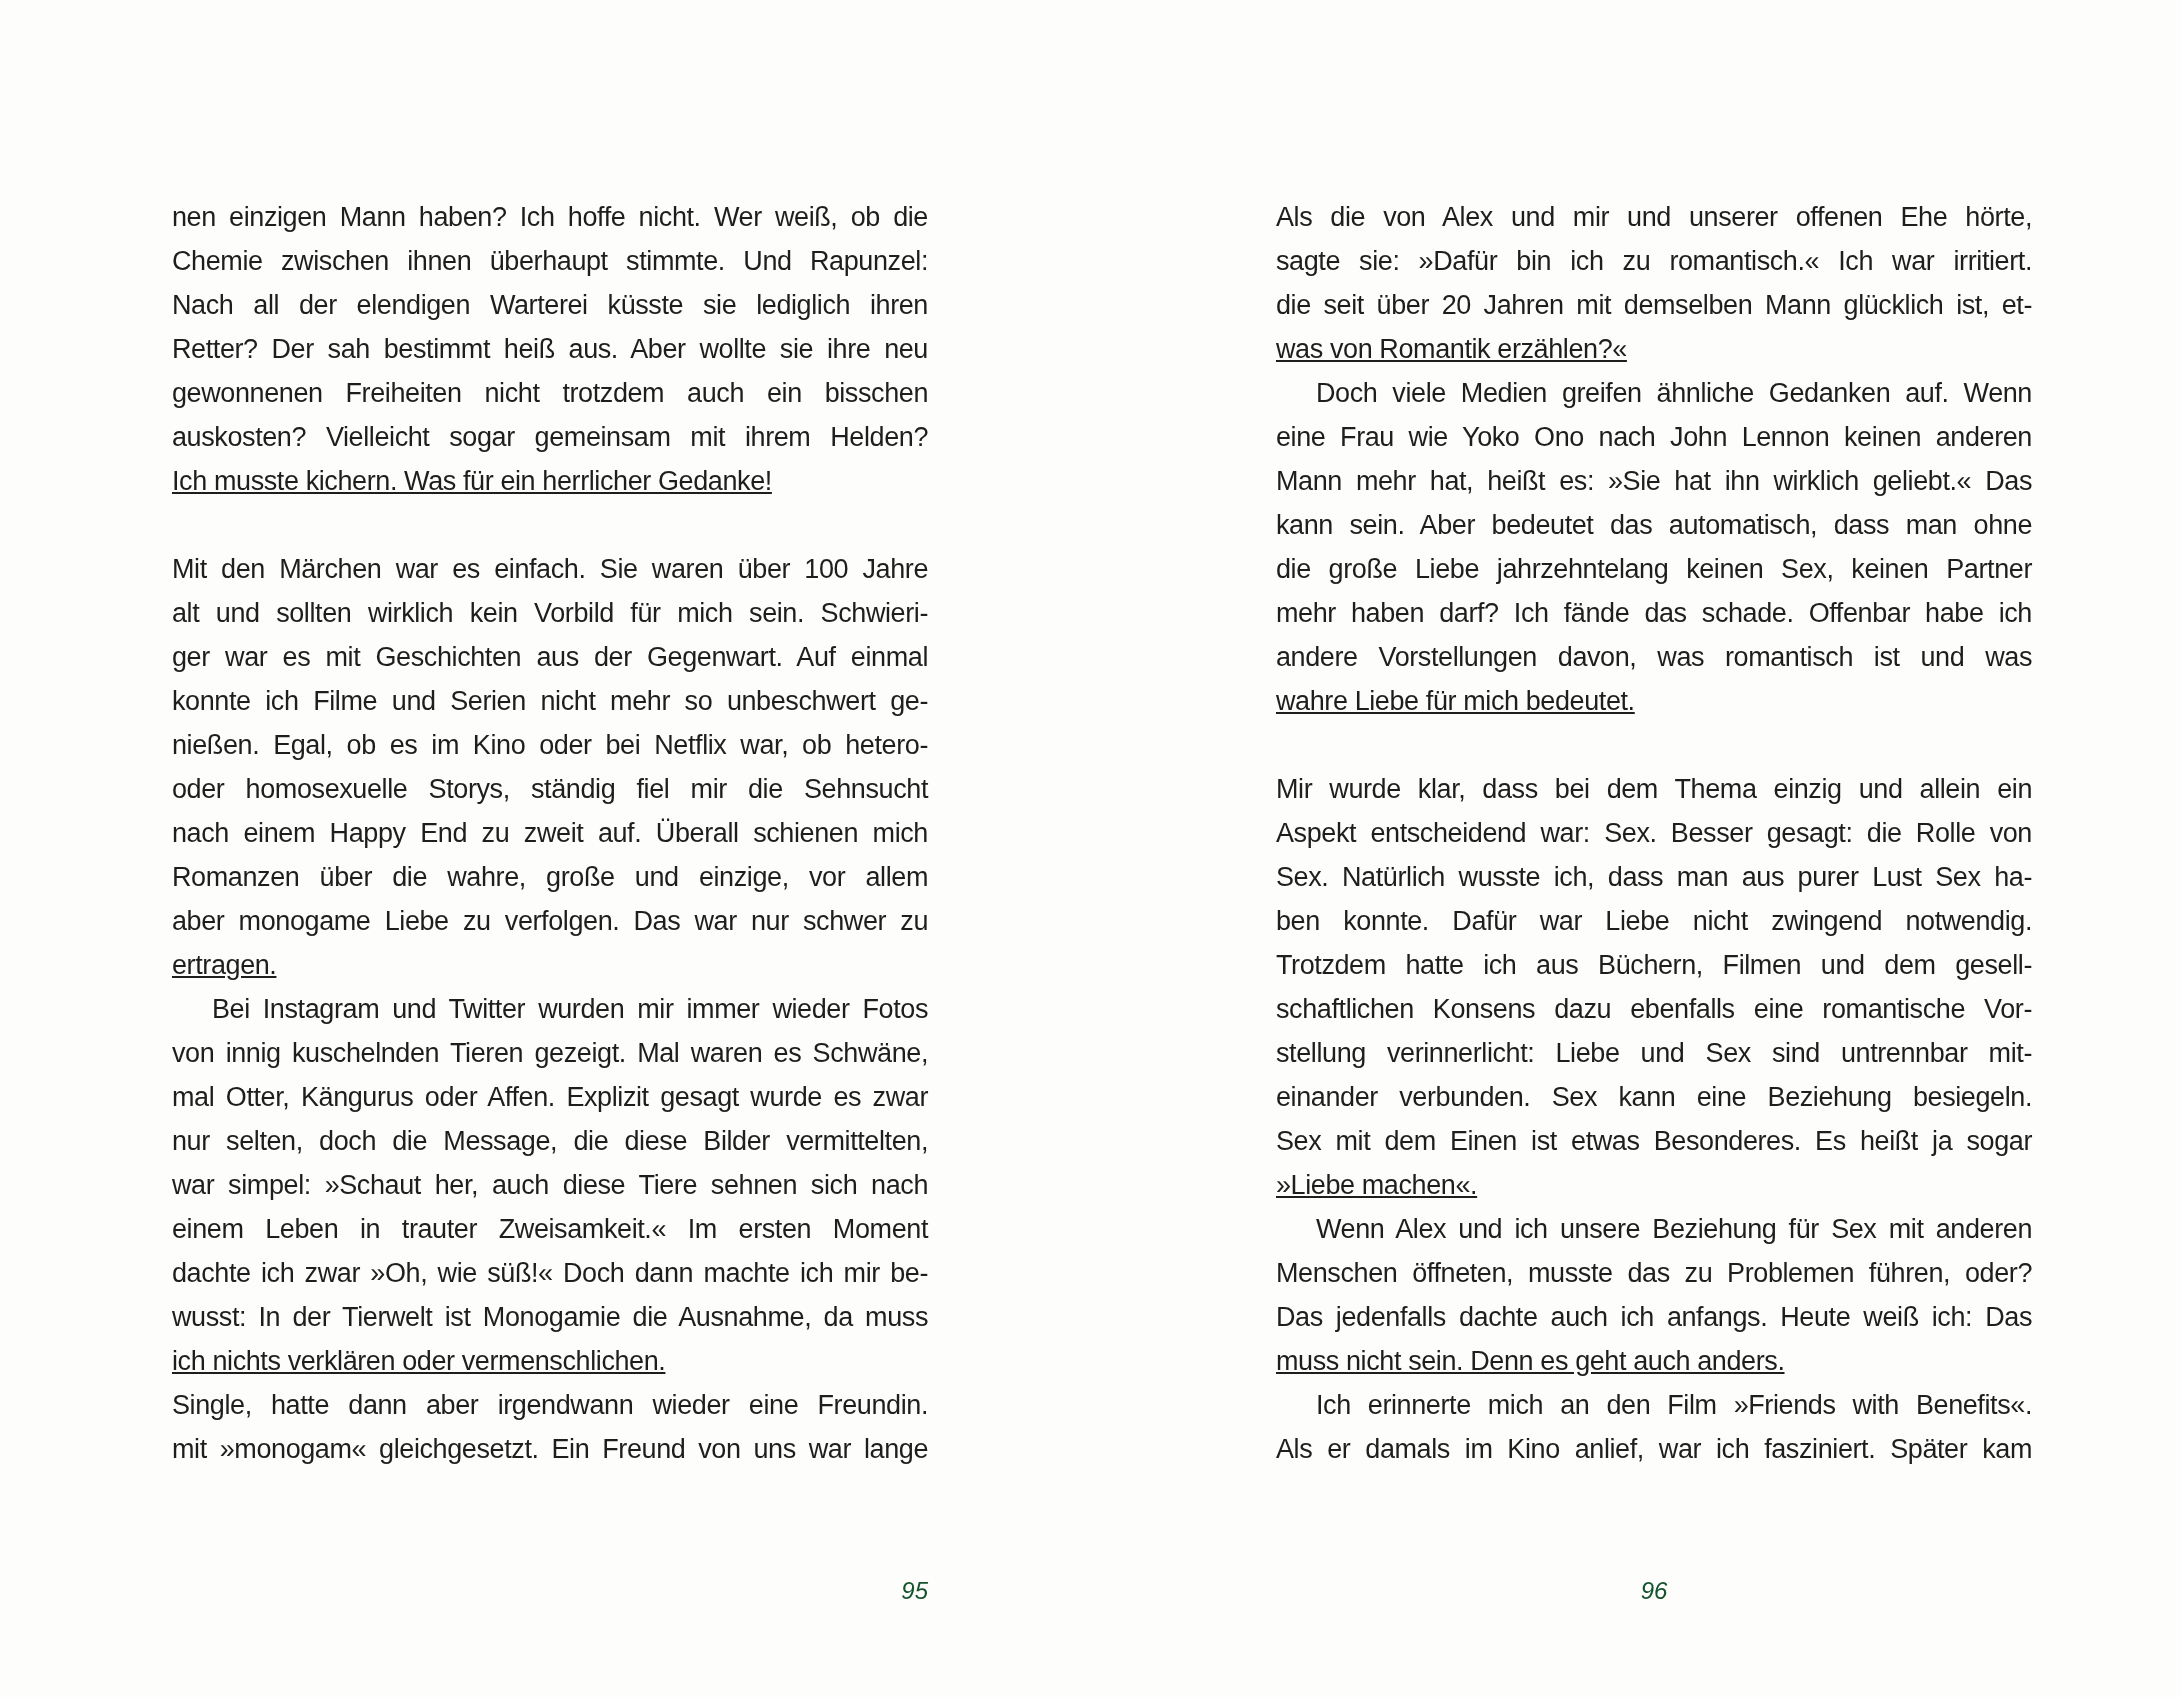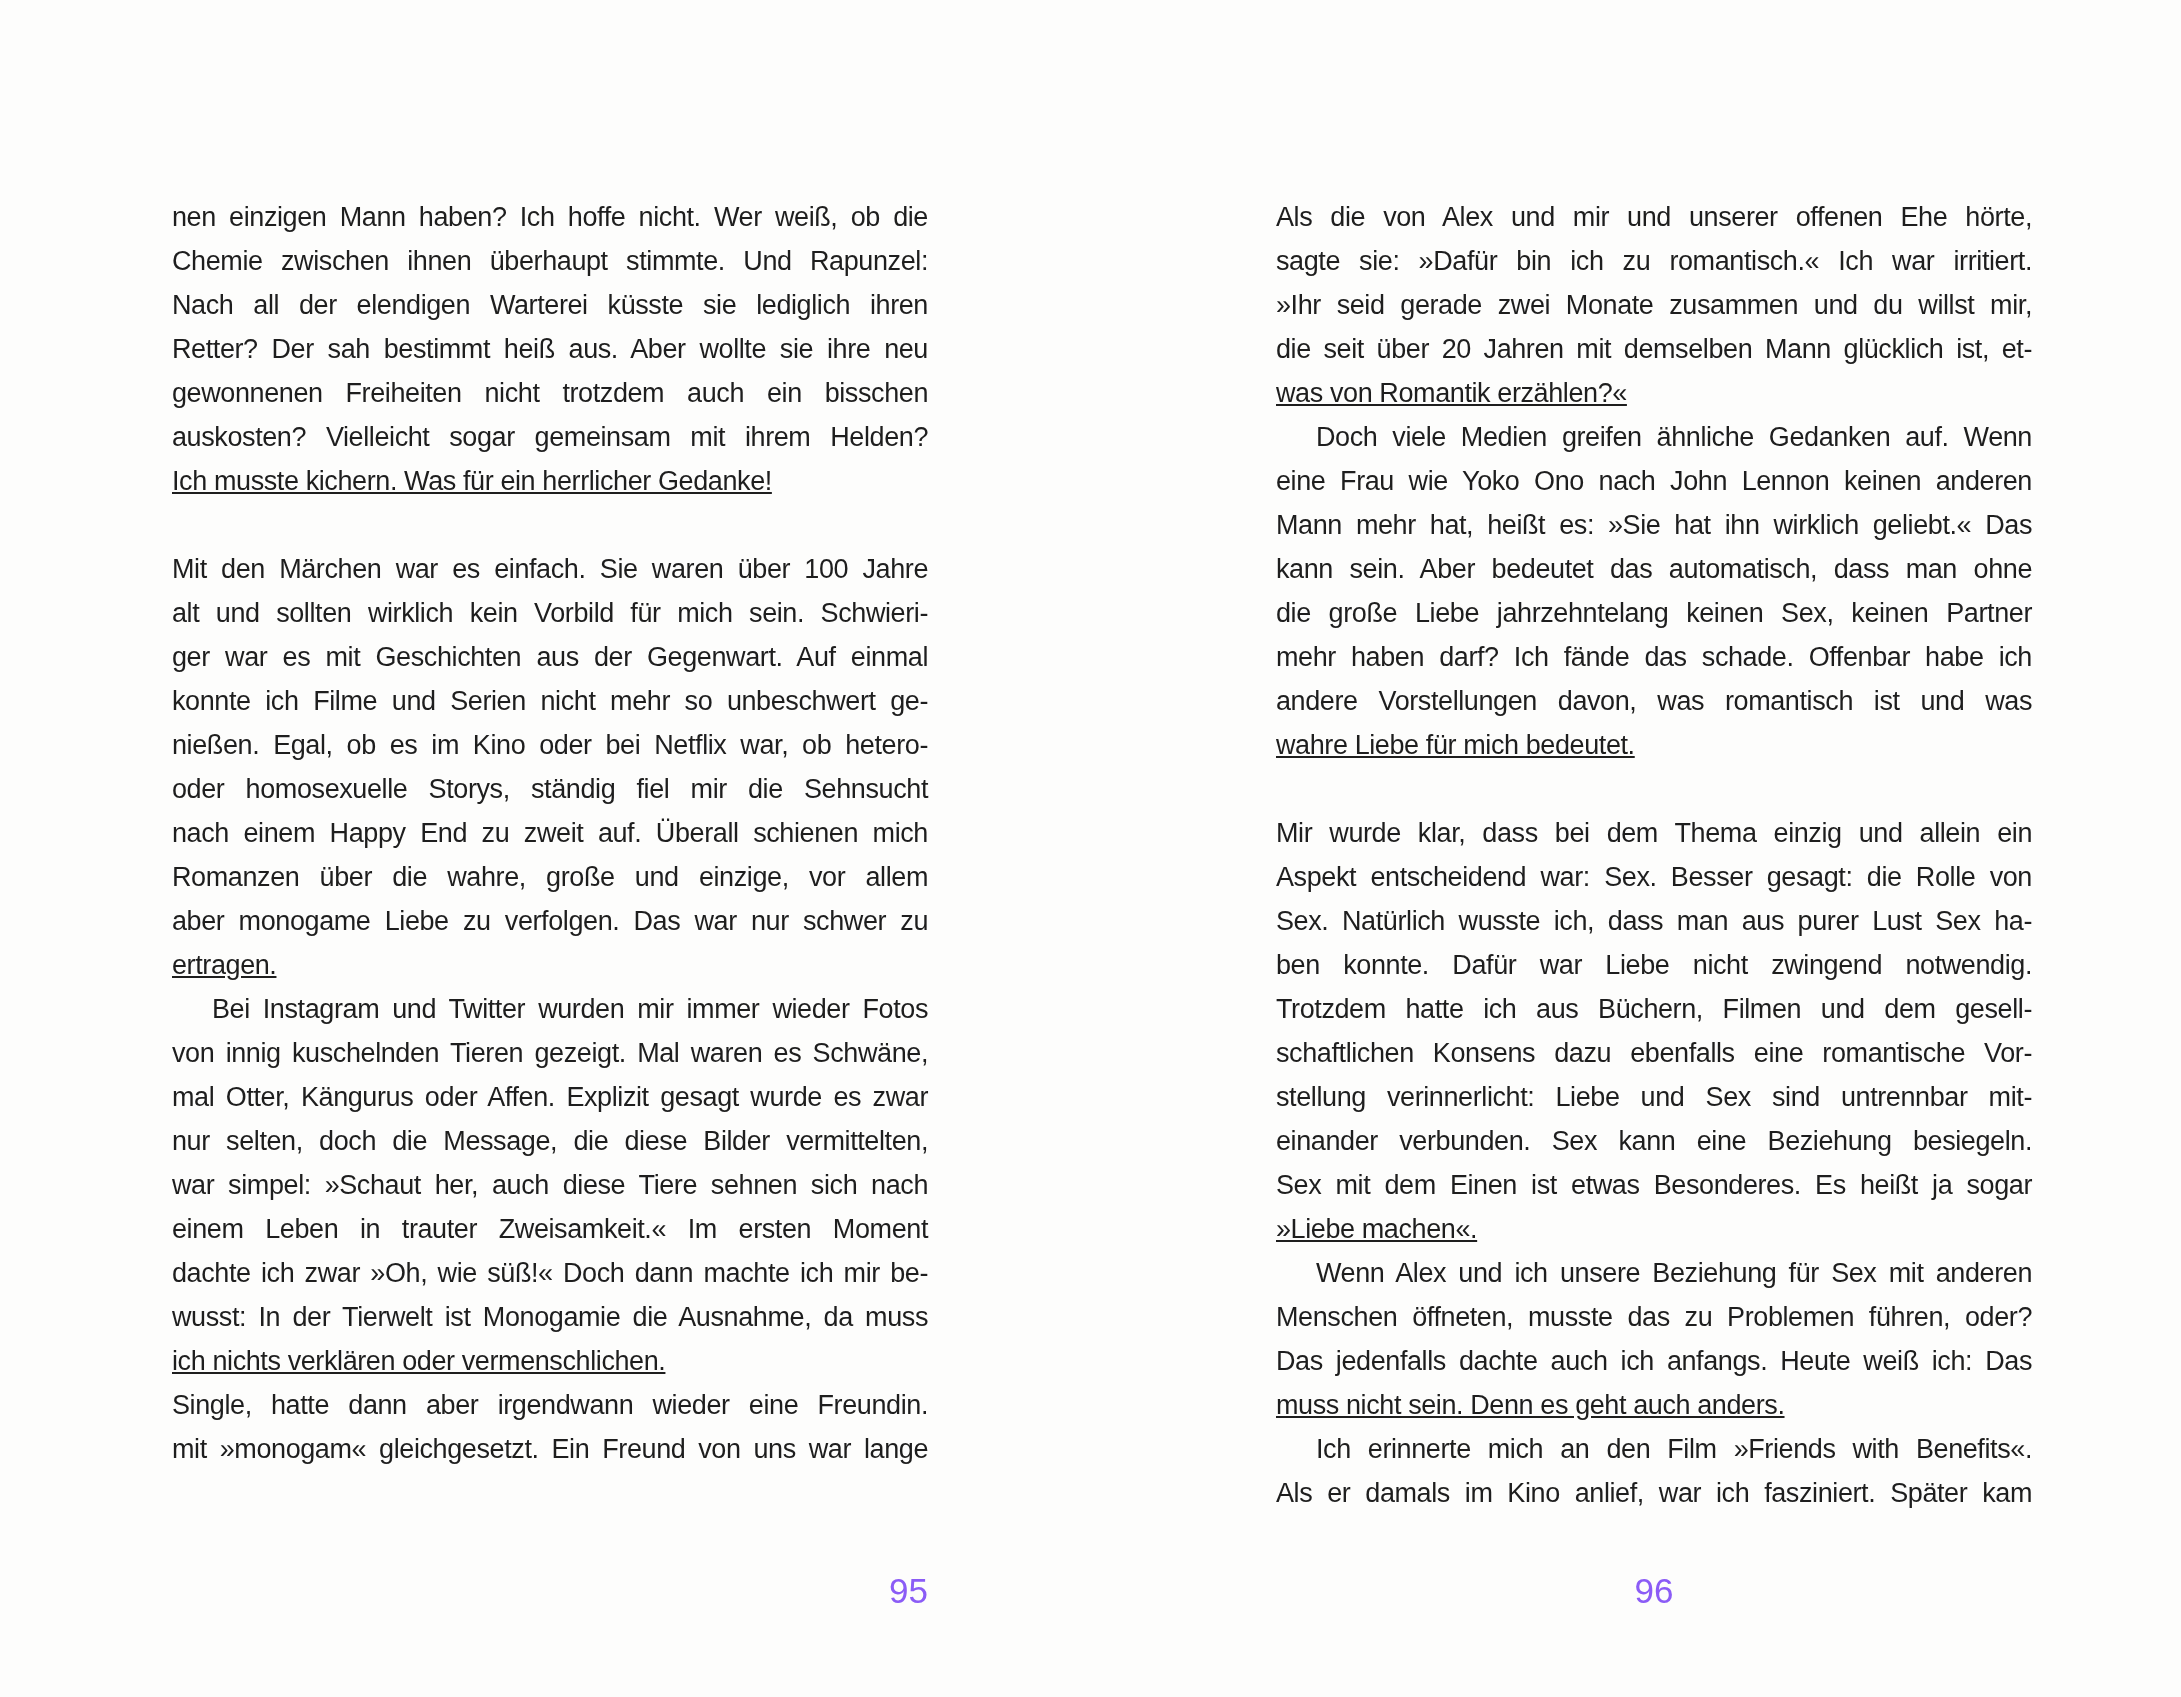--- a/index.html
+++ b/index.html
@@ -52,23 +52,24 @@
     text-align-last: left;
     text-decoration: underline;
   }
   .line.first-indent {
     text-indent: 40px;
   }
   .pagenum {
     position: absolute;
     top: 1569px;
     width: 756px;
-    font-size: 35px;
+    font-size: 24px;
     line-height: 44px;
-    color: #8b5cf6;
+    color: #14532d;
+    font-style: italic;
   }
   .pagenum-left  { left: 0; text-align: right;  }
   .pagenum-right { left: 0; text-align: center; }
 </style>
 </head>
 <body>
 
 <div class="spread">
 
   <section class="page page-left">
@@ -111,21 +112,20 @@
         </div>
       </div>
     <div class="pagenum pagenum-left">95</div>
   </section>
 
   <section class="page page-right">
     <div class="textblock">
         <div class="para">
           <div class="line">Als die von Alex und mir und unserer offenen Ehe hörte,</div>
           <div class="line">sagte sie: »Dafür bin ich zu romantisch.« Ich war irritiert.</div>
-          <div class="line">»Ihr seid gerade zwei Monate zusammen und du willst mir,</div>
           <div class="line">die seit über 20 Jahren mit demselben Mann glücklich ist, et-</div>
           <div class="line last">was von Romantik erzählen?«</div>
         </div>
         <div class="para">
           <div class="line first-indent">Doch viele Medien greifen ähnliche Gedanken auf. Wenn</div>
           <div class="line">eine Frau wie Yoko Ono nach John Lennon keinen anderen</div>
           <div class="line">Mann mehr hat, heißt es: »Sie hat ihn wirklich geliebt.« Das</div>
           <div class="line">kann sein. Aber bedeutet das automatisch, dass man ohne</div>
           <div class="line">die große Liebe jahrzehntelang keinen Sex, keinen Partner</div>
           <div class="line">mehr haben darf? Ich fände das schade. Offenbar habe ich</div>

